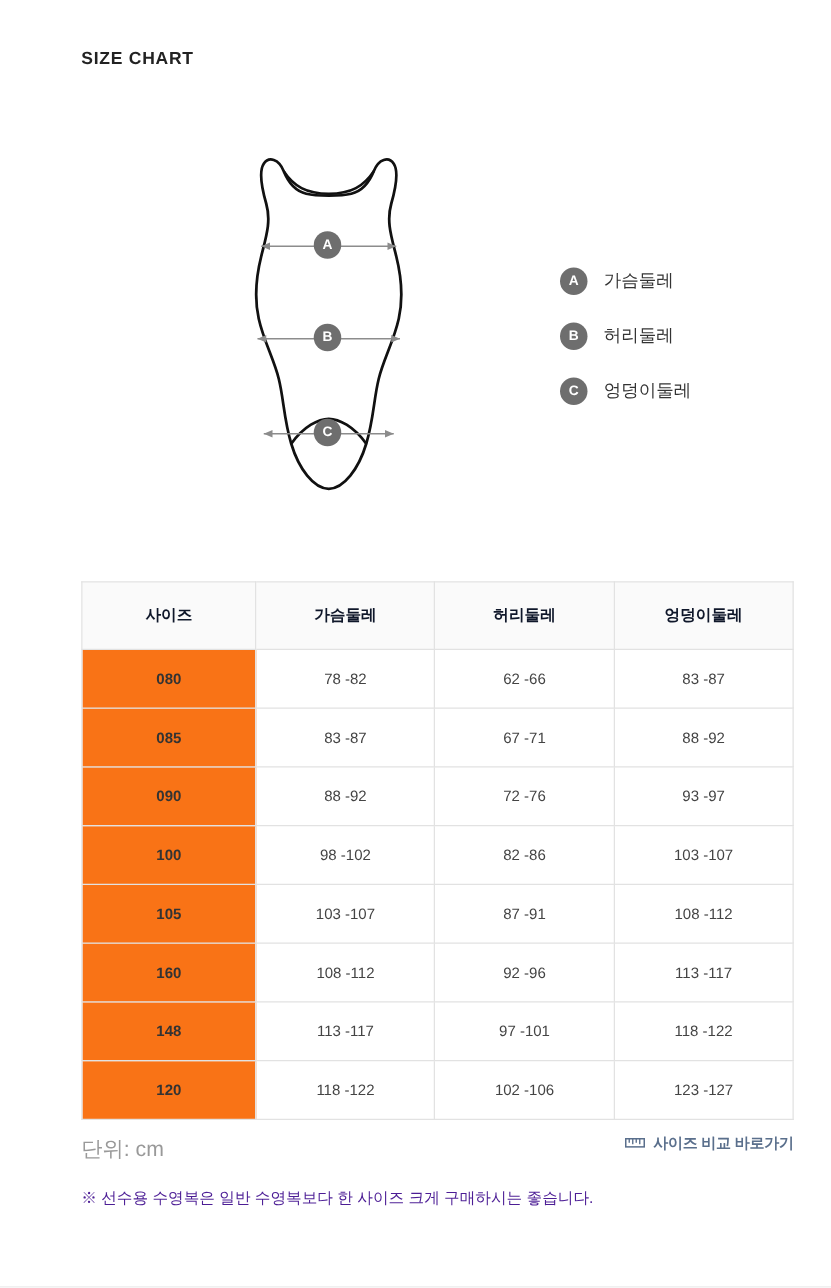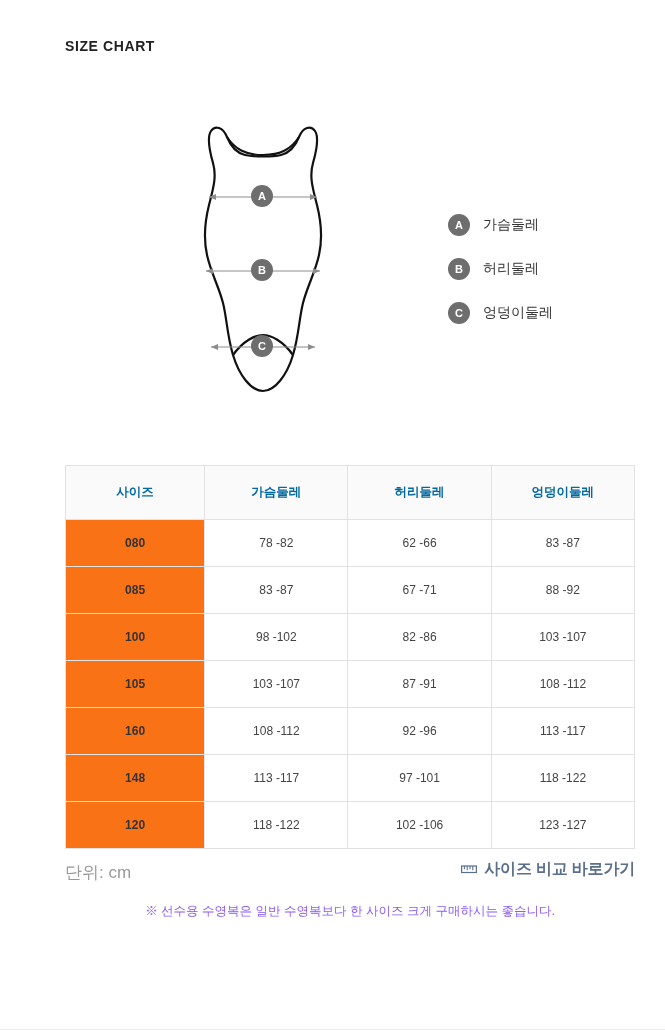--- a/index.html
+++ b/index.html
@@ -98,21 +98,21 @@
     border: 1px solid #e2e2e2;
     text-align: center;
     font-size: 12px;
     color: #444;
     height: 47px;
     font-weight: normal;
   }
   table.size-table thead th {
     background: #fafafa;
     font-weight: bold;
-    color: #0369a1;
+    color: #0f172a;
     font-size: 12.5px;
     height: 54px;
   }
   table.size-table td.size-col {
     font-weight: bold;
     color: #333;
     background: #f97316;
     width: 139px;
   }
   table.size-table td.val { width: 143px; }
@@ -125,35 +125,34 @@
   .unit {
     font-size: 17px;
     color: #999;
   }
   .compare-link {
     position: absolute;
     right: 0;
     top: -2px;
     display: flex;
     align-items: center;
-    font-size: 16px;
+    font-size: 12px;
     color: #5a6f8c;
     text-decoration: none;
   }
   .compare-link .ruler-icon {
     margin-right: 7px;
     display: inline-flex;
   }
   .compare-link .txt { font-weight: bold; letter-spacing: -0.2px; }
 
   .note {
     font-size: 12.5px;
-    color: #8b5cf6;
+    color: #4c1d95;
     margin-top: 18px;
-    text-align: center;
   }
   .divider {
     position: absolute;
     left: 0; right: 0;
     top: 1029px;
     border-top: 1px solid #ececec;
   }
 </style>
 </head>
 <body>
@@ -230,20 +229,26 @@
           <td class="val">62 -66</td>
           <td class="val">83 -87</td>
         </tr>
         <tr>
           <td class="size-col">085</td>
           <td class="val">83 -87</td>
           <td class="val">67 -71</td>
           <td class="val">88 -92</td>
         </tr>
         <tr>
+          <td class="size-col">090</td>
+          <td class="val">88 -92</td>
+          <td class="val">72 -76</td>
+          <td class="val">93 -97</td>
+        </tr>
+        <tr>
           <td class="size-col">100</td>
           <td class="val">98 -102</td>
           <td class="val">82 -86</td>
           <td class="val">103 -107</td>
         </tr>
         <tr>
           <td class="size-col">105</td>
           <td class="val">103 -107</td>
           <td class="val">87 -91</td>
           <td class="val">108 -112</td>

